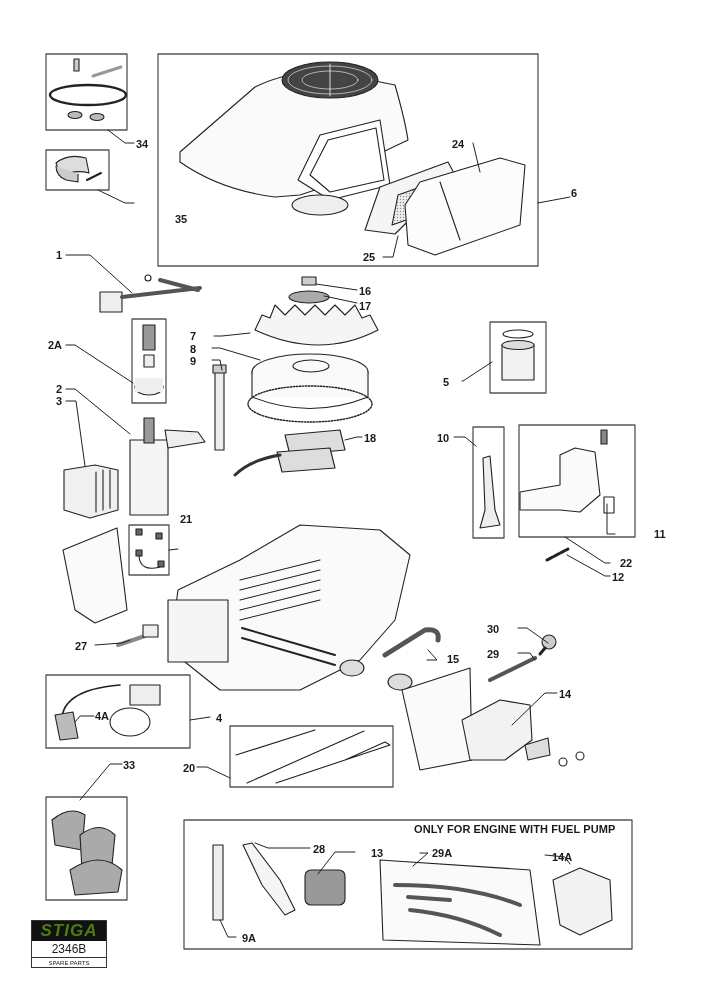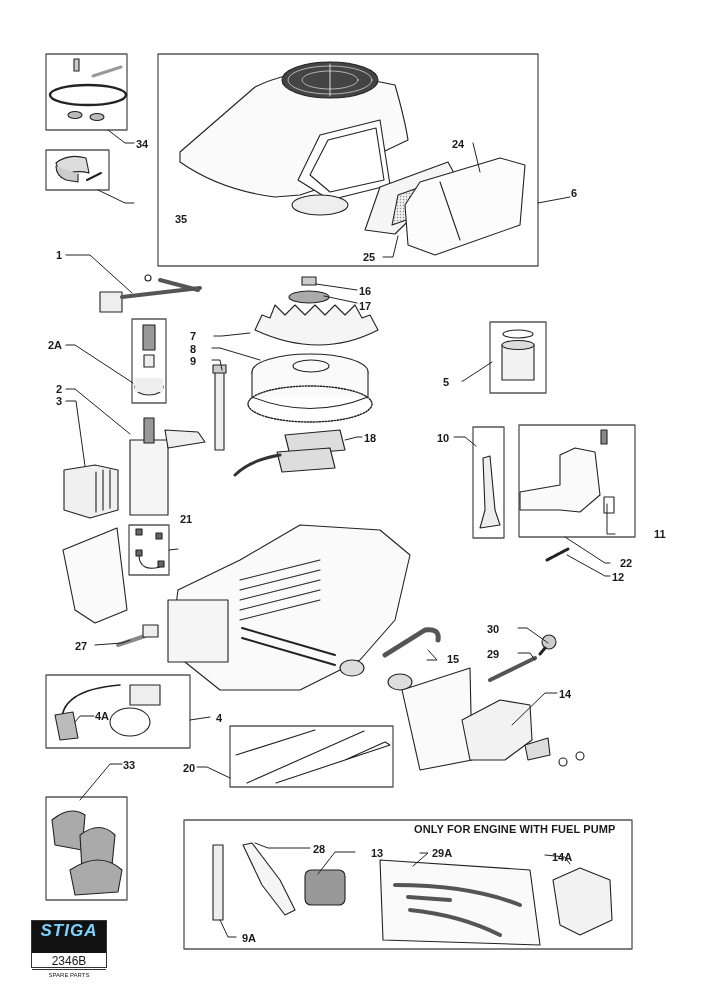--- a/index.html
+++ b/index.html
@@ -4,21 +4,21 @@
 <style>
   html, body { margin: 0; padding: 0; background: #ffffff; }
   body { width: 707px; height: 1000px; position: relative; overflow: hidden;
          font-family: "Liberation Sans", sans-serif; color: #1a1a1a; }
   #stage { position: absolute; left: 0; top: 0; width: 707px; height: 1000px; }
   .lbl { position: absolute; font-family: "Liberation Sans", sans-serif; font-weight: bold;
          font-size: 11px; line-height: 12px; color: #1a1a1a; white-space: nowrap; }
   .banner { position: absolute; left: 414px; top: 823px; font-weight: bold; font-size: 11px;
             letter-spacing: 0.1px; white-space: nowrap; }
   .logo { position: absolute; left: 31px; top: 920px; width: 76px; height: 48px; border: 1.2px solid #333; box-sizing: border-box; }
-  .logo-top { height: 32px; background: #111; color: #7dd3fc; font-weight: bold; font-style: italic;
+  .logo-top { height: 20px; background: #111; color: #4d7c0f; font-weight: bold; font-style: italic;
               font-size: 17px; letter-spacing: 1px; text-align: center; line-height: 20px; }
   .logo-mid { height: 16px; font-size: 12px; text-align: center; line-height: 16px; border-bottom: 1px solid #333; }
   .logo-bot { height: 10px; font-size: 6px; text-align: center; line-height: 10px; }
 </style>
 </head>
 <body>
 
 <svg id="stage" viewBox="0 0 707 1000" xmlns="http://www.w3.org/2000/svg">
   <defs>
     <pattern id="mesh" width="3" height="3" patternUnits="userSpaceOnUse">

